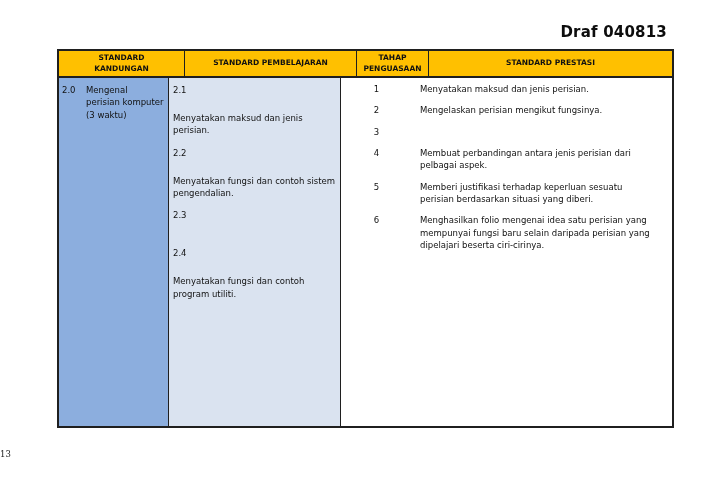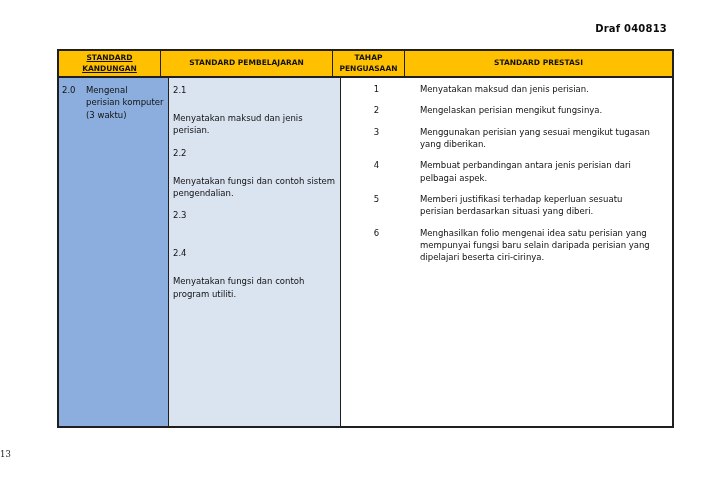--- a/index.html
+++ b/index.html
@@ -9,21 +9,21 @@
     font-family: "DejaVu Sans", sans-serif;
     color: #111;
     position: relative;
     overflow: hidden;
   }
   .page { position: absolute; inset: 0; }
 
   .draf {
     position: absolute;
     top: 23px; right: 40px;
-    font-size: 10px; font-weight: bold;
+    font-size: 15px; font-weight: bold;
     letter-spacing: 0.2px;
     color: #0d0d0d;
   }
 
   .doc-table {
     position: absolute;
     left: 57px; top: 49px;
     width: 617px; height: 379px;
     border: 2px solid var(--border, #1F1F1F);
     box-sizing: border-box;
@@ -40,21 +40,21 @@
   }
   .th {
     display: flex; align-items: center; justify-content: center;
     text-align: center;
     font-size: 7.5px; font-weight: bold;
     line-height: 1.35;
     box-sizing: border-box;
     border-right: 1.5px solid var(--border, #1F1F1F);
   }
   .th:last-child { border-right: none; justify-content: center; }
-  .th.c1 { width: 102px; text-decoration: underline; }
+  .th.c1 { width: 126px; }
   .th.c2 { width: 172px; text-align: right; }
   .th.c3 { width: 72px; }
   .th.c4 { flex: 1; }
   .th.c1 span { max-width: 70px; }
   .th.c3 span { max-width: 62px; }
 
   .tbody { display: flex; flex: 1; }
   .td { box-sizing: border-box; }
   .td.c1 {
     width: 110px;
@@ -156,21 +156,20 @@
         <div class="item">
           <span class="lvl">1</span>
           <span class="txt">Menyatakan maksud dan jenis perisian.</span>
         </div>
         <div class="item">
           <span class="lvl">2</span>
           <span class="txt">Mengelaskan perisian mengikut fungsinya.</span>
         </div>
         <div class="item">
           <span class="lvl">3</span>
-          <span class="txt">Menggunakan perisian yang sesuai mengikut tugasan yang diberikan.</span>
         </div>
         <div class="item">
           <span class="lvl">4</span>
           <span class="txt">Membuat perbandingan antara jenis perisian dari pelbagai aspek.</span>
         </div>
         <div class="item">
           <span class="lvl">5</span>
           <span class="txt">Memberi justifikasi terhadap keperluan sesuatu perisian berdasarkan situasi yang diberi.</span>
         </div>
         <div class="item">

